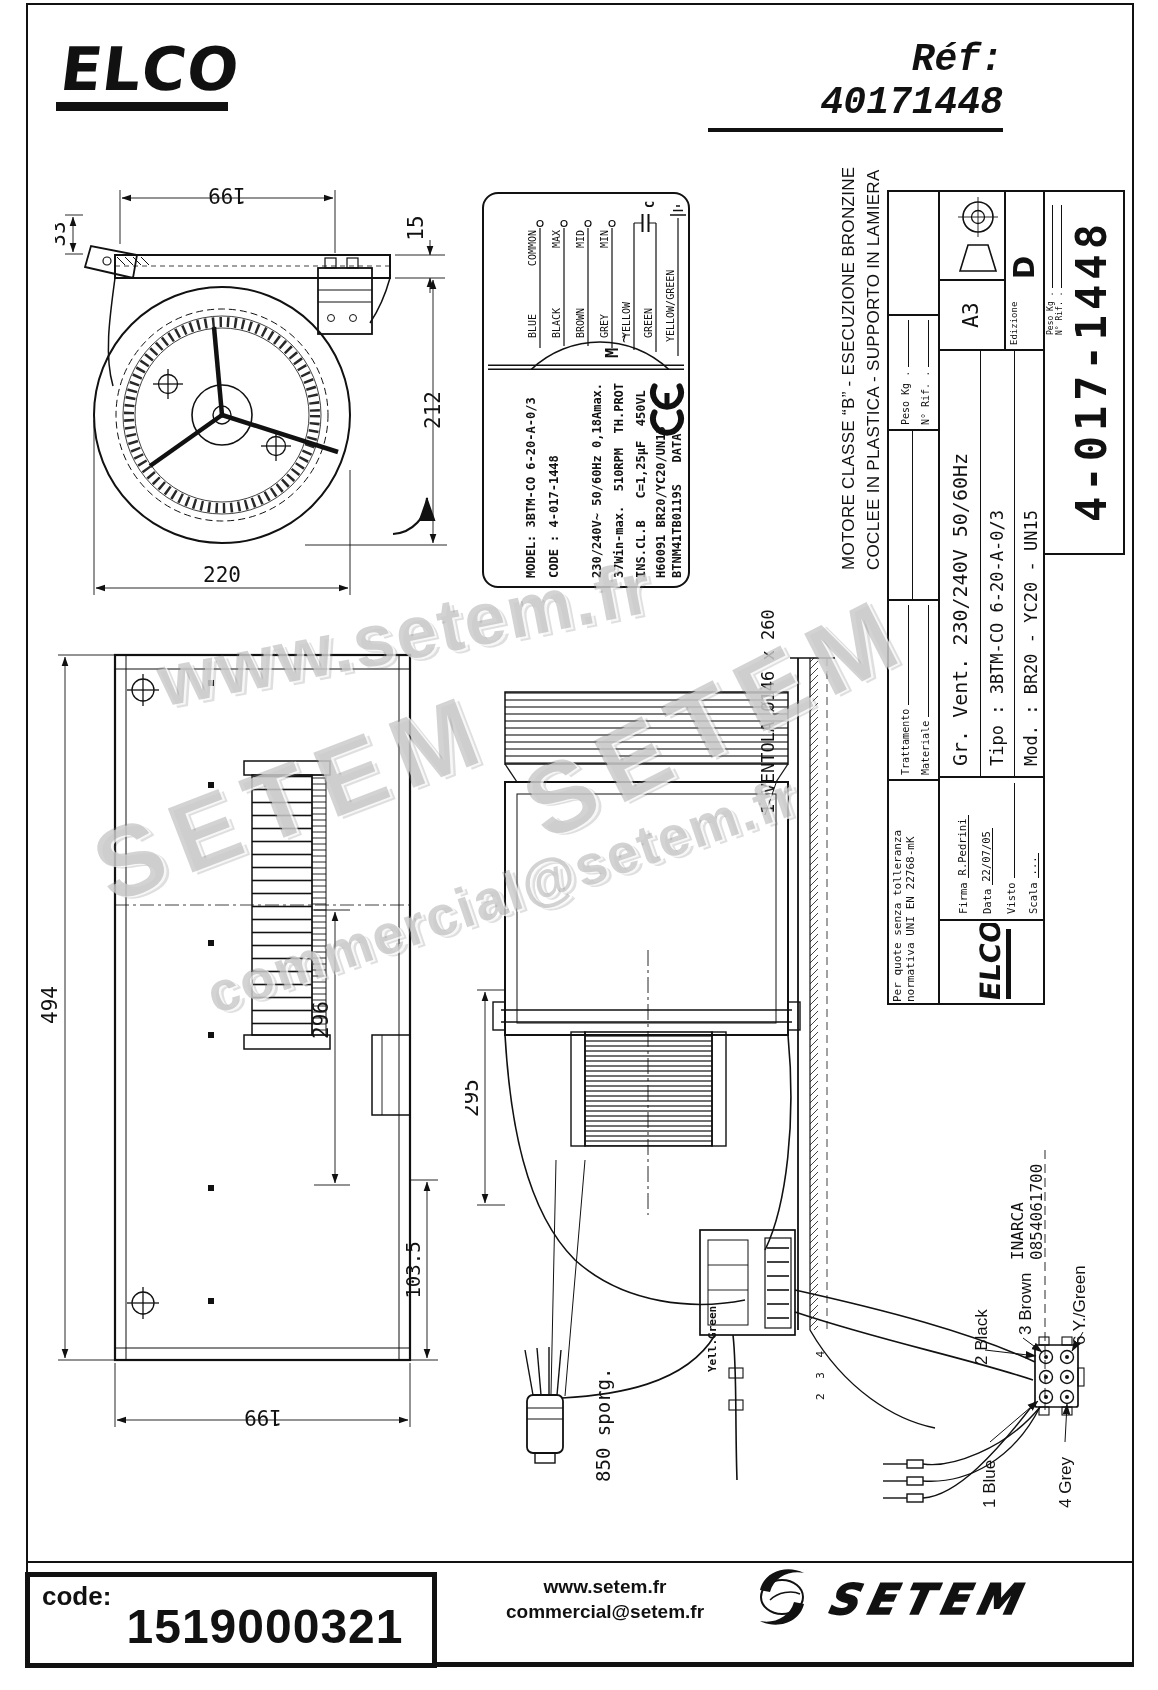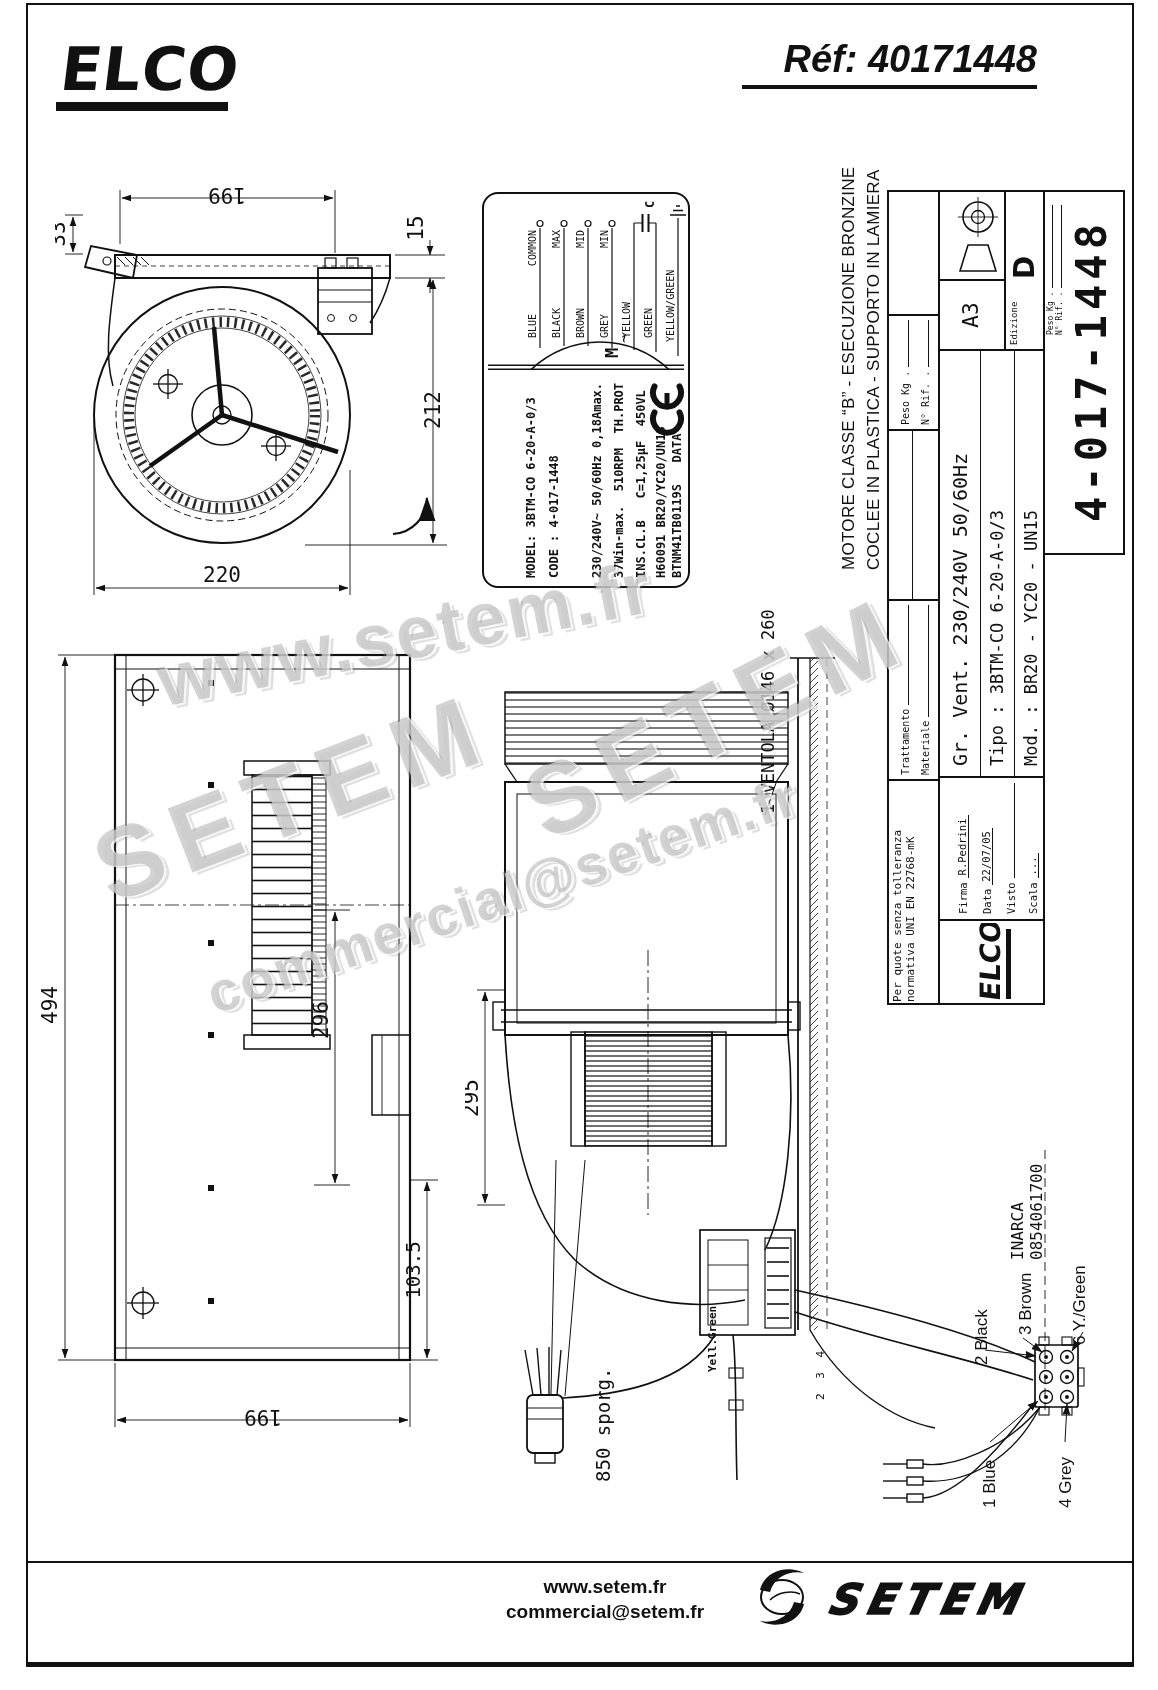--- a/index.html
+++ b/index.html
@@ -44,21 +44,21 @@
   <div class="abs" style="left:26px;top:1561px;width:1108px;height:1.5px;background:#111;"></div>
 
   <div class="abs" style="left:52px;top:28px;">
     <svg width="200" height="96">
       <g transform="skewX(-7) translate(14,0)">
         <text x="0" y="62" font-family="DejaVu Sans" font-size="60" font-weight="900" letter-spacing="1">ELCO</text>
       </g>
       <rect x="4" y="74" width="172" height="9" fill="#111"></rect>
     </svg>
   </div>
-  <div class="abs ref" style="left:742px;top:38px;width:295px;">Réf: 40171448</div>
+  <div class="abs ref" style="left:708px;top:38px;width:295px;font-family:Liberation Mono, monospace;">Réf: 40171448</div>
 
   <svg class="abs" style="left:55px;top:170px;" width="400" height="450" viewBox="0 0 400 450">
     <defs>
       <marker id="ar1" viewBox="0 0 10 10" refX="9.5" refY="5" markerWidth="11" markerHeight="11" orient="auto-start-reverse">
         <path d="M0,1.5 L10,5 L0,8.5 z" fill="#111"></path>
       </marker>
     </defs>
 
     <rect class="ln" x="60" y="85" width="275" height="23" stroke-width="2"></rect>
     <line class="ln" x1="60" y1="96" x2="335" y2="96" stroke-width="0.8" stroke-dasharray="5 4"></line>
@@ -496,20 +496,24 @@
       </div>
       <div class="mono" style="position:absolute;left:0;top:22px;width:365px;text-align:center;font-size:42px;font-weight:bold;letter-spacing:5px;">4-017-1448</div>
     </div>
   </div>
 
   <div class="wm" style="left:150px;top:640px;font-size:74px;letter-spacing:2px;transform:rotate(-11deg);transform-origin:0 0;">www.setem.fr</div>
   <div class="wm" style="left:78px;top:818px;font-size:100px;letter-spacing:14px;transform:rotate(-21deg);transform-origin:0 0;">SETEM</div>
   <div class="wm" style="left:505px;top:760px;font-size:100px;letter-spacing:14px;transform:rotate(-27deg);transform-origin:0 0;">SETEM</div>
   <div class="wm" style="left:198px;top:965px;font-size:56px;letter-spacing:2px;transform:rotate(-19deg);transform-origin:0 0;">commercial@setem.fr</div>
 
+  <div class="abs codebox" style="left:25px;top:1572px;width:412px;height:96px;">
+    <div style="position:absolute;left:12px;top:4px;font-size:26px;font-weight:bold;">code:</div>
+    <div style="position:absolute;left:70px;top:22px;width:330px;text-align:center;font-size:48px;font-weight:bold;letter-spacing:1px;">1519000321</div>
+  </div>
   <div class="abs" style="left:455px;top:1576px;width:300px;text-align:center;font-size:19px;font-weight:bold;">www.setem.fr</div>
   <div class="abs" style="left:455px;top:1601px;width:300px;text-align:center;font-size:19px;font-weight:bold;">commercial@setem.fr</div>
   <div class="abs" style="left:748px;top:1562px;">
     <svg width="300" height="72" viewBox="0 0 300 72">
       <ellipse cx="34" cy="35" rx="21" ry="17" fill="#fff" stroke="#111" stroke-width="2"></ellipse>
       <path d="M12,28 C16,10 38,2 56,11 C42,8 26,15 22,30 Z" fill="#111"></path>
       <path d="M56,42 C52,60 30,68 12,59 C26,62 42,55 46,40 Z" fill="#111"></path>
       <path d="M22,38 C30,30 44,28 52,32" class="ln" stroke-width="1.5"></path>
       <g transform="translate(80,52) skewX(-14)">
         <text x="0" y="0" font-family="DejaVu Sans" font-size="42" font-weight="bold" font-style="italic" fill="#fff" stroke="#111" stroke-width="1.6" letter-spacing="8">SETEM</text>

